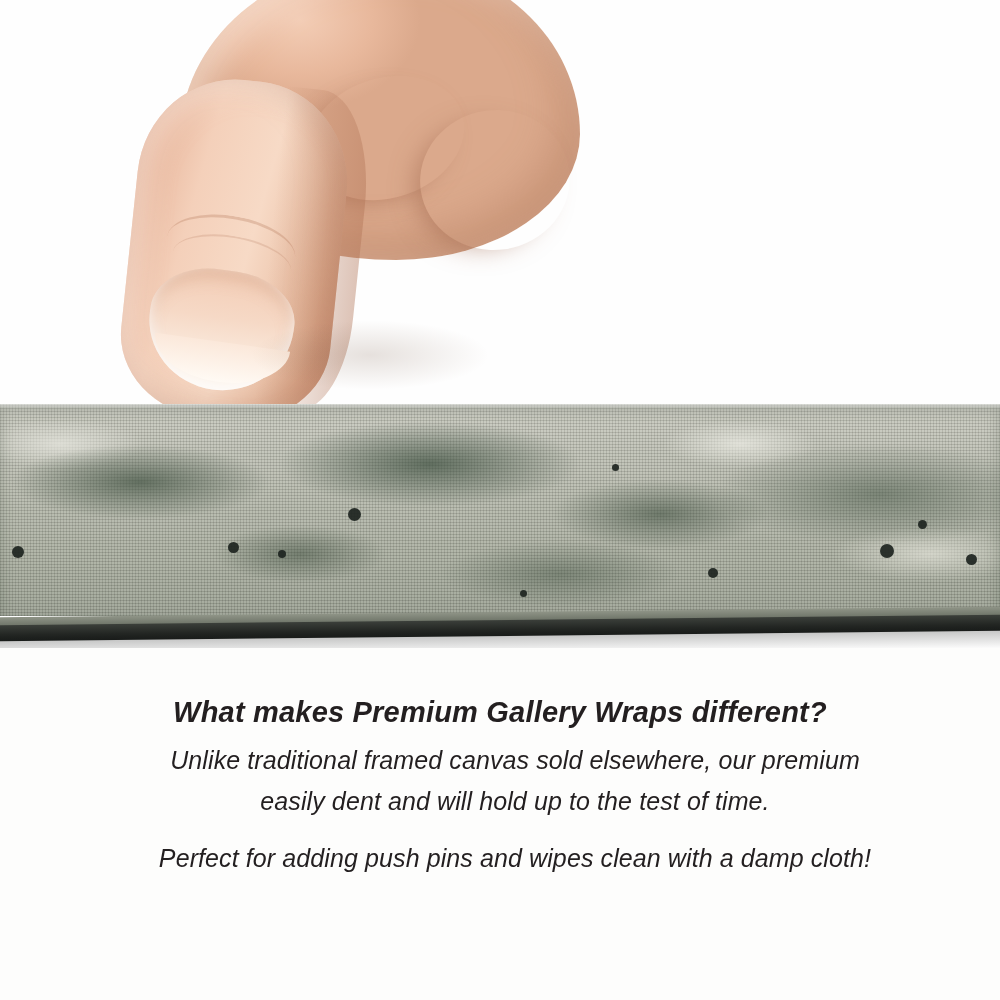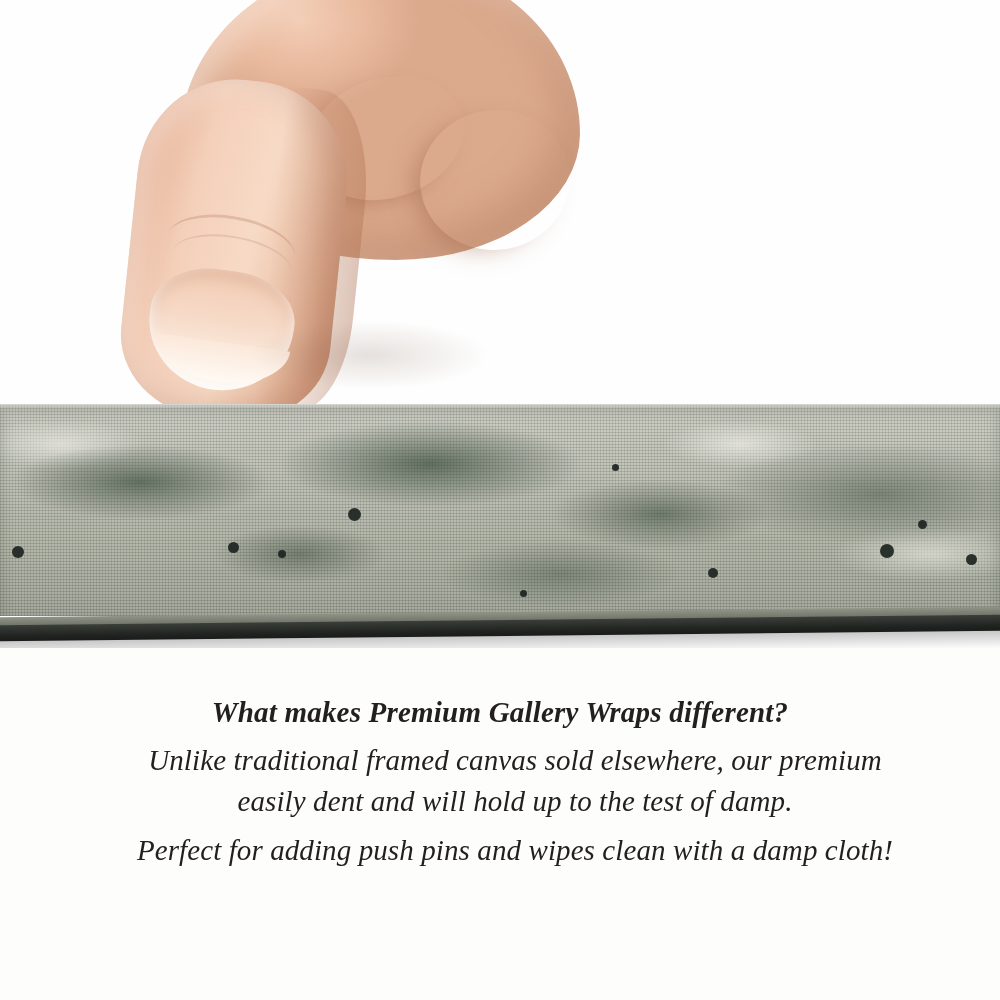--- a/index.html
+++ b/index.html
@@ -223,42 +223,42 @@
   }
 
   
   .caption {
     position: absolute;
     left: 0;
     top: 690px;
     width: 1000px;
     text-align: center;
     color: #231f20;
-    font-family: Liberation Serif, serif;
+    font-family: Liberation Sans, sans-serif;
   }
   .caption-heading {
     font-size: 29px;
     font-style: italic;
     font-weight: 600;
     line-height: 44px;
     letter-spacing: 0.2px;
     margin: 0 0 6px 0;
   }
   .caption-line {
-    font-size: 29px;
+    font-size: 25px;
     font-style: italic;
     font-weight: 400;
     line-height: 41px;
     letter-spacing: 0.1px;
     margin: 0;
     white-space: nowrap;
     padding-left: 30px;
   }
   .caption-last {
-    margin-top: 8px;
+    margin-top: 16px;
   }
 </style>
 </head>
 <body>
 
 <div class="page">
 
   <div class="photo">
 
     <div class="hand">
@@ -290,17 +290,17 @@
       </div>
       <div class="canvas-bevel"></div>
       <div class="canvas-dark-edge"></div>
       <div class="canvas-shadow"></div>
     </div>
   </div>
 
   <div class="caption">
     <p class="caption-heading">What makes Premium Gallery Wraps different?</p>
     <p class="caption-line">Unlike traditional framed canvas sold elsewhere, our premium</p>
-    <p class="caption-line">easily dent and will hold up to the test of damp.</p>
+    <p class="caption-line">easily dent and will hold up to the test of time.</p>
     <p class="caption-line caption-last">Perfect for adding push pins and wipes clean with a damp cloth!</p>
   </div>
 
 </div>
 
 </body></html>

